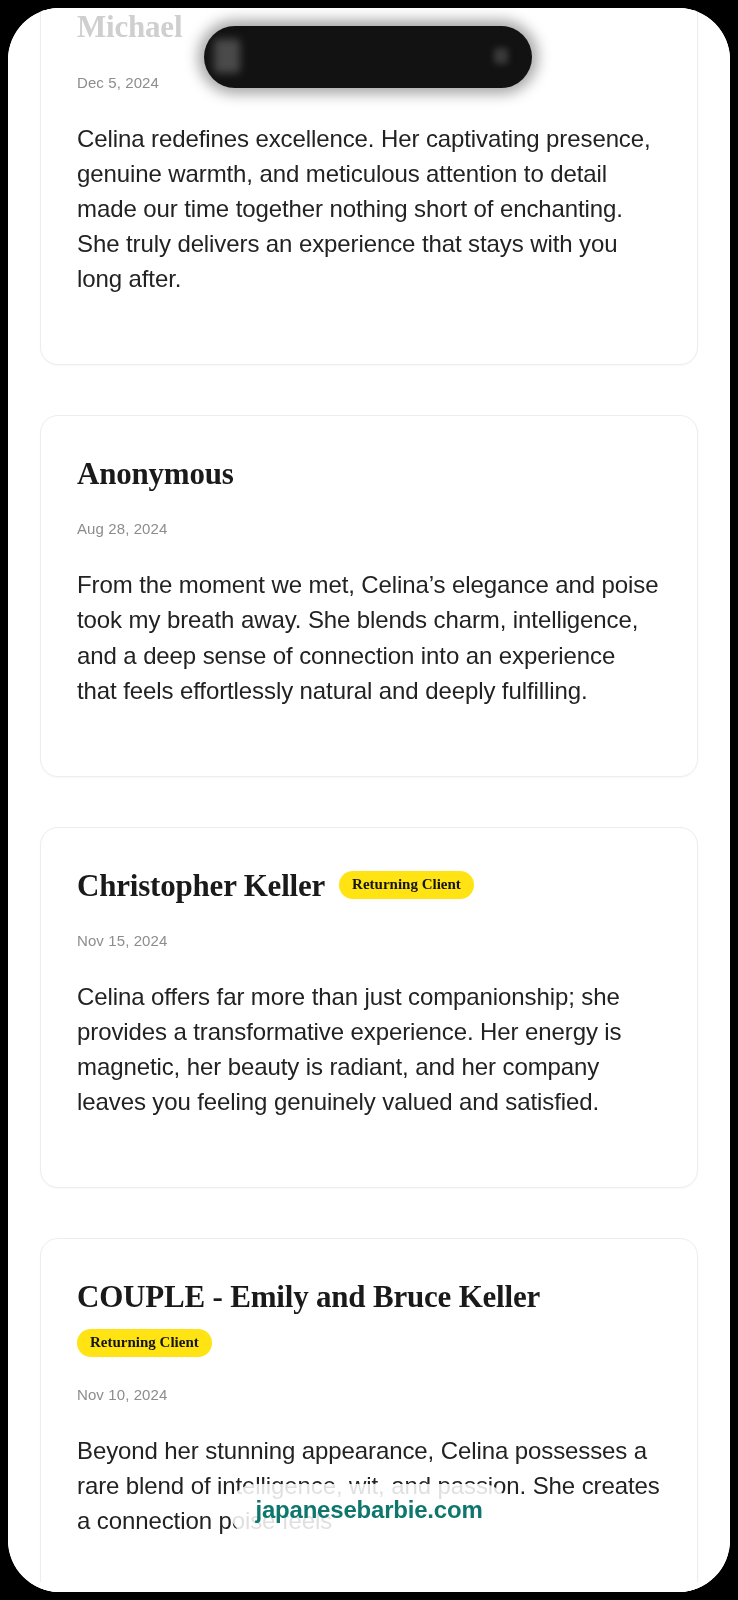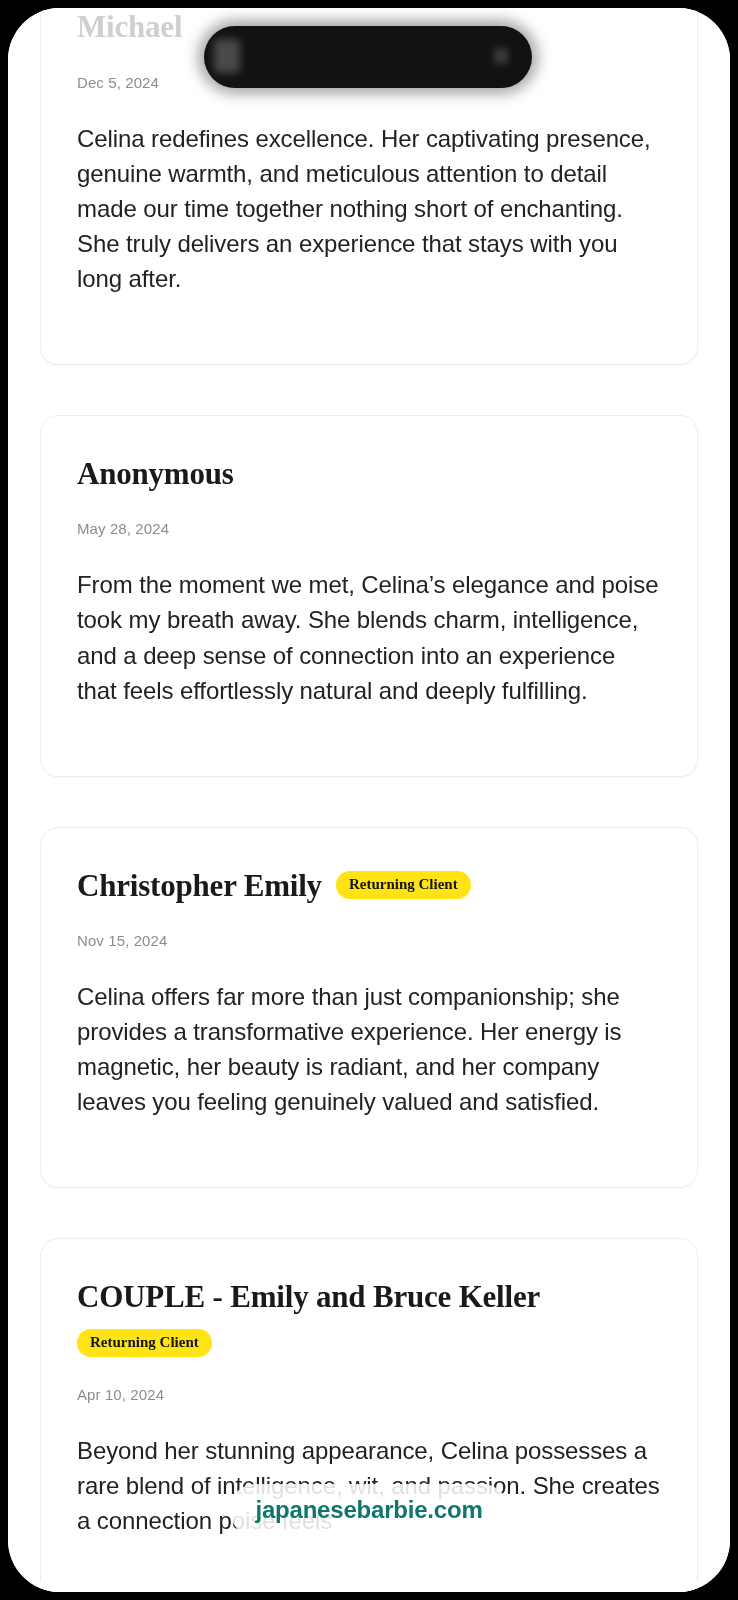--- a/index.html
+++ b/index.html
@@ -182,39 +182,39 @@
           <h2 class="client-name muted">Michael</h2>
         </div>
         <div class="date">Dec 5, 2024</div>
         <p class="quote">Celina redefines excellence. Her captivating presence, genuine warmth, and meticulous attention to detail made our time together nothing short of enchanting. She truly delivers an experience that stays with you long after.</p>
       </div>
 
       <div class="card">
         <div class="card-head">
           <h2 class="client-name">Anonymous</h2>
         </div>
-        <div class="date">May 28, 2024</div>
+        <div class="date">Aug 28, 2024</div>
         <p class="quote">From the moment we met, Celina’s elegance and poise took my breath away. She blends charm, intelligence, and a deep sense of connection into an experience that feels effortlessly natural and deeply fulfilling.</p>
       </div>
 
       <div class="card">
         <div class="card-head">
-          <h2 class="client-name">Christopher Emily</h2>
+          <h2 class="client-name">Christopher Keller</h2>
           <span class="badge">Returning Client</span>
         </div>
         <div class="date">Nov 15, 2024</div>
         <p class="quote">Celina offers far more than just companionship; she provides a transformative experience. Her energy is magnetic, her beauty is radiant, and her company leaves you feeling genuinely valued and satisfied.</p>
       </div>
 
       <div class="card">
         <div class="card-head">
           <h2 class="client-name">COUPLE - Emily and Bruce Keller</h2>
           <span class="badge">Returning Client</span>
         </div>
-        <div class="date">Apr 10, 2024</div>
+        <div class="date">Nov 10, 2024</div>
         <p class="quote">Beyond her stunning appearance, Celina possesses a rare blend of intelligence, wit, and passion. She creates a connection poise feels</p>
       </div>
 
     </div>
 
     <div class="redaction">
       <div class="blur-left"></div>
       <div class="blur-right"></div>
     </div>
 

